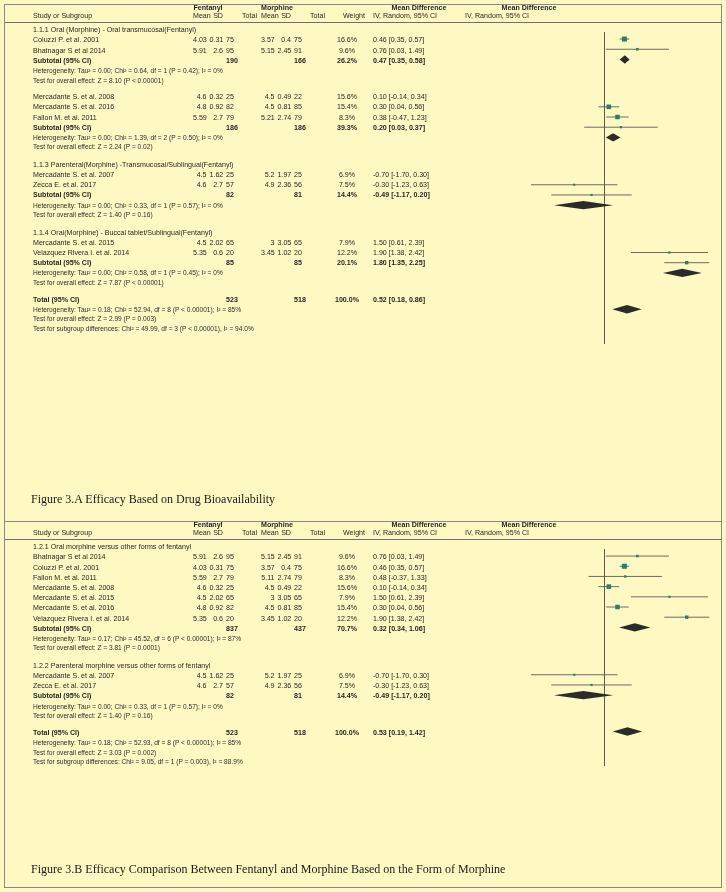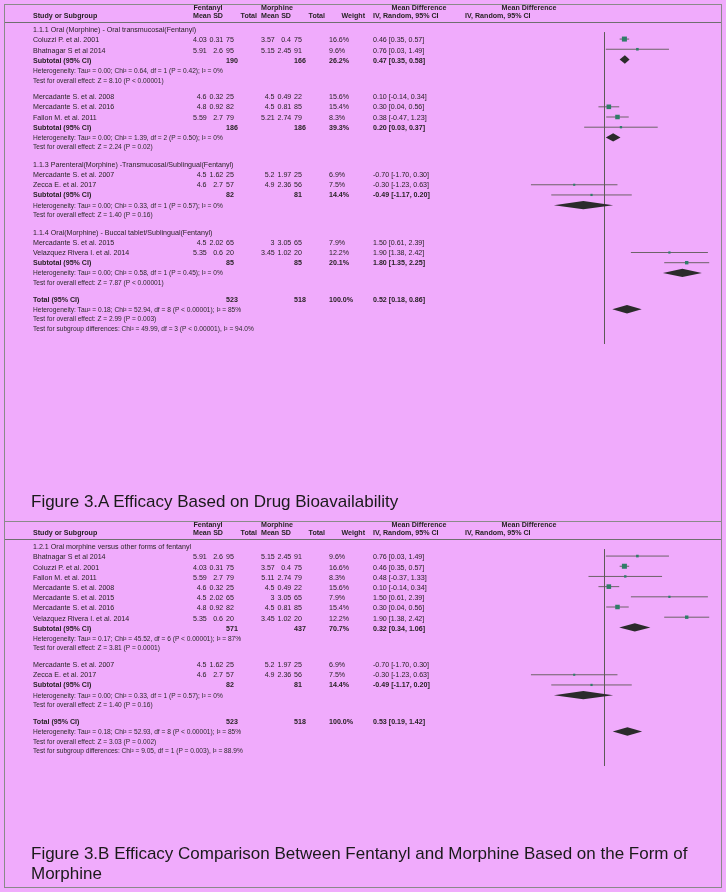--- a/index.html
+++ b/index.html
@@ -1,53 +1,53 @@
 <!DOCTYPE html>
 <html><head>
 <meta charset="utf-8">
 <style>
   html,body{margin:0;padding:0;background:#ffffff;}
   body{width:726px;height:892px;font-family:"Liberation Sans",sans-serif;color:#231f20;}
-  .page{position:relative;width:726px;height:892px;background:#f0abfc;box-sizing:border-box;overflow:hidden;}
+  .page{position:relative;width:726px;height:892px;background:#fef9c3;box-sizing:border-box;overflow:hidden;}
   .frame{position:absolute;left:4px;top:4px;width:718px;height:884px;border:1px solid #8a8a8a;box-sizing:border-box;}
   .panel{position:absolute;left:5px;width:716px;box-sizing:border-box;}
   #panelA{top:5px;height:515px;}
   #panelB{top:521px;height:366px;border-top:1px solid #8a8a8a;}
   .plotwrap{position:relative;margin:0;}
 
   
   table.forest{border-collapse:collapse;font-size:7.1px;line-height:1.02;width:100%;table-layout:fixed;}
   table.forest td{padding:0;vertical-align:bottom;white-space:nowrap;}
   .c-study{width:160px;padding-left:28px!important;}
   .c-num{width:30px;text-align:right;padding-right:3px!important;}
   .c-tot{width:31px;text-align:left;padding-right:4px!important;}
-  .c-wt{width:36px;text-align:left;padding-right:5px!important;}
+  .c-wt{width:36px;text-align:center;padding-right:5px!important;}
   .c-ci{width:92px;text-align:left;padding-left:3px!important;}
   .c-plot{width:auto;}
 
   .hdr-group td{font-weight:bold;text-align:center;font-size:7.1px;padding-bottom:1px!important;}
-  .hdr-cols td{font-weight:bold;padding-bottom:1px!important;margin-top:20px;}
+  .hdr-cols td{font-weight:normal;padding-bottom:1px!important;margin-top:20px;}
   .hdr-cols td.c-study{text-align:left;}
   .hdr-cols td.c-num,.hdr-cols td.c-tot,.hdr-cols td.c-wt{text-align:right;}
   .ruleRow td{border-bottom:1px solid #6f6f6f;height:1px;padding:0!important;}
   tr.row td{height:10.2px;}
   tr.subhead td{font-weight:normal;height:11px;}
   tr.subtot td{font-weight:bold;}
   tr.stat td{font-size:6.6px;height:9.6px;color:#2c2c2c;}
   tr.spacer td{height:7px;}
   .tl{text-align:left;}
 
   
   .plotlayer{position:absolute;left:0;top:0;width:100%;height:100%;pointer-events:none;}
   .plotlayer svg{display:block;}
 
   
-  .caption{font-family:Liberation Sans, sans-serif;font-size:17px;color:#1a1a1a;padding-left:26px;}
+  .caption{font-family:Liberation Serif, serif;font-size:12px;color:#1a1a1a;padding-left:26px;}
   #capA{position:absolute;left:0;top:487px;}
-  #capB{position:absolute;left:0;top:322px;}
+  #capB{position:absolute;left:0;top:340px;}
 </style>
 </head>
 <body>
 
 <div class="page">
   <div class="frame"></div>
 
   <div class="panel" id="panelA">
     <div class="plotwrap">
       <table class="forest" id="tableA">
@@ -459,36 +459,39 @@
               <td class="c-num">1.02</td>
               <td class="c-tot">20</td>
               <td class="c-wt">12.2%</td>
               <td class="c-ci">1.90 [1.38, 2.42]</td>
               <td class="c-plot"></td>
             </tr>
             <tr class="row subtot">
               <td class="c-study">Subtotal (95% CI)</td>
               <td class="c-num"></td>
               <td class="c-num"></td>
-              <td class="c-tot">571</td>
+              <td class="c-tot">837</td>
               <td class="c-num"></td>
               <td class="c-num"></td>
               <td class="c-tot">437</td>
               <td class="c-wt">70.7%</td>
               <td class="c-ci">0.32 [0.34, 1.06]</td>
               <td class="c-plot"></td>
             </tr>
             <tr class="stat">
               <td class="c-study tl" colspan="11">Heterogeneity: Tau² = 0.17; Chi² = 45.52, df = 6 (P &lt; 0.00001); I² = 87%</td>
             </tr>
             <tr class="stat">
               <td class="c-study tl" colspan="11">Test for overall effect: Z = 3.81 (P = 0.0001)</td>
             </tr>
             <tr class="spacer">
               <td colspan="11"></td>
+            </tr>
+            <tr class="subhead">
+              <td class="c-study tl" colspan="11">1.2.2 Parenteral morphine versus other forms of fentanyl</td>
             </tr>
             <tr class="row">
               <td class="c-study">Mercadante S. et al. 2007</td>
               <td class="c-num">4.5</td>
               <td class="c-num">1.62</td>
               <td class="c-tot">25</td>
               <td class="c-num">5.2</td>
               <td class="c-num">1.97</td>
               <td class="c-tot">25</td>
               <td class="c-wt">6.9%</td>

